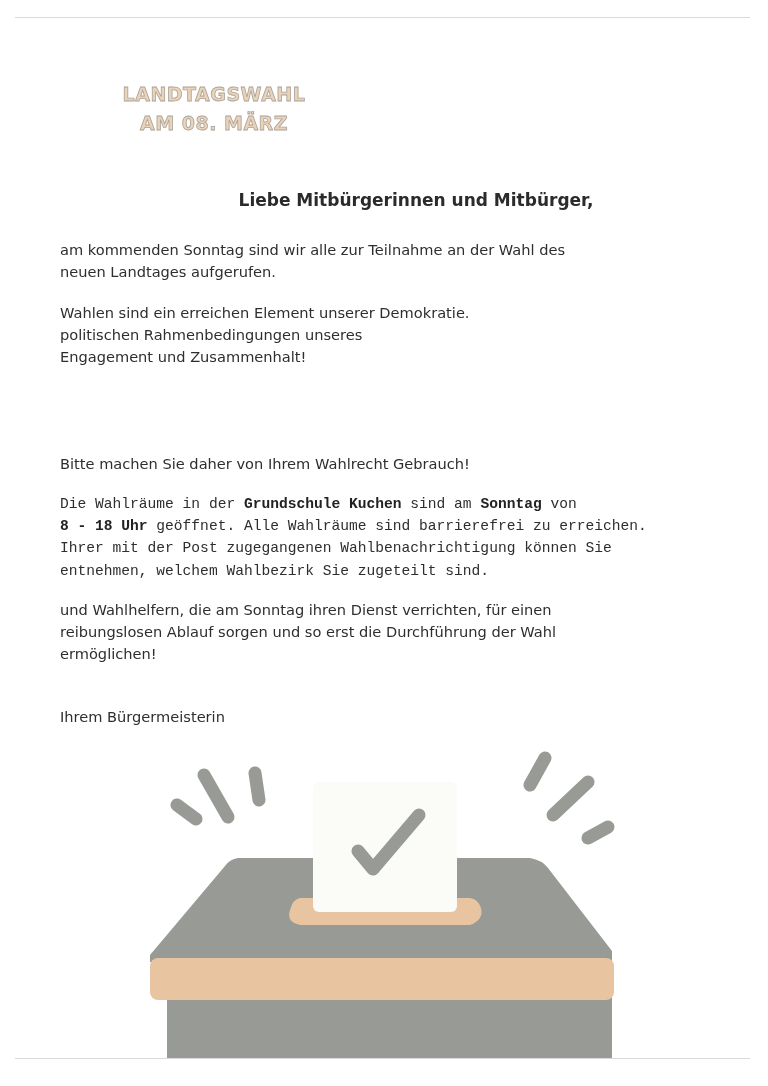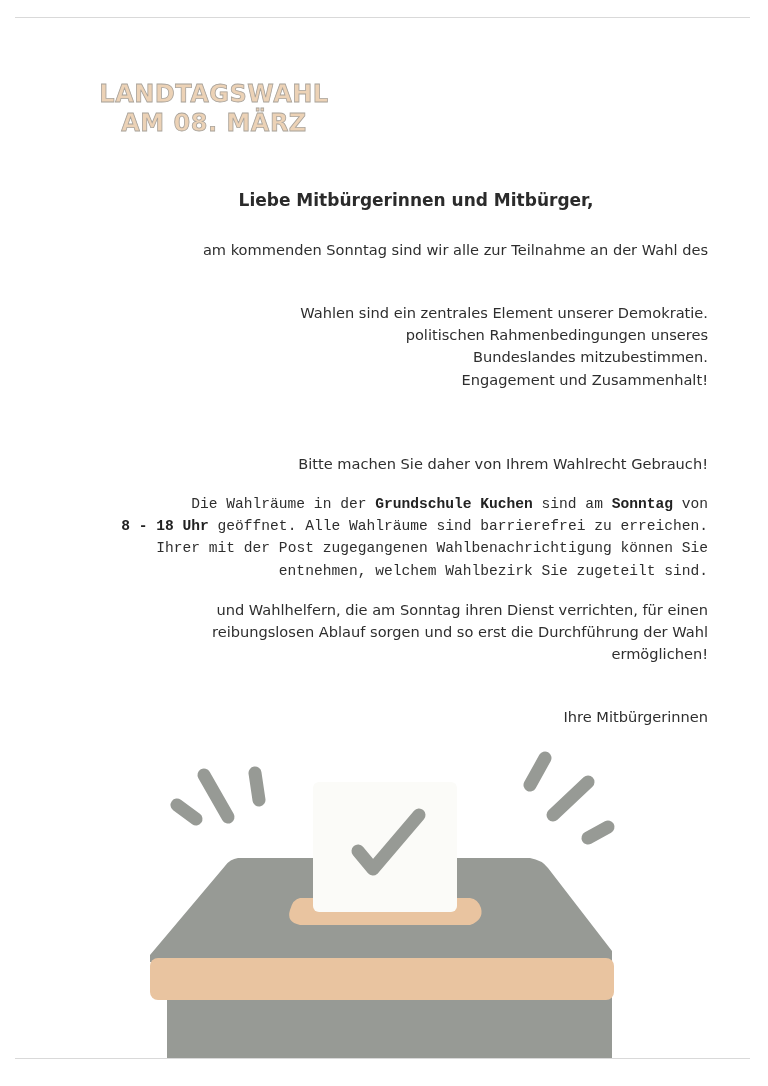--- a/index.html
+++ b/index.html
@@ -26,21 +26,21 @@
     .edge-bottom { top: 1058px; }
 
     .title-block {
       position: absolute;
       left: 94px;
       top: 80px;
       width: 240px;
       text-align: center;
       font-family: "DejaVu Sans", sans-serif;
       font-weight: bold;
-      font-size: 24px;
+      font-size: 19px;
       line-height: 29px;
       letter-spacing: 0.5px;
       color: #ecd2b6;
       -webkit-text-stroke: 0.8px #a9a39b;
     }
     .title-line { display: block; }
 
     .salutation {
       position: absolute;
       left: 0;
@@ -50,21 +50,21 @@
       font-weight: bold;
       font-size: 17px;
       color: #2b2b2b;
       margin-left: 32px;
     }
 
     .body-text {
       position: absolute;
       left: 60px;
       width: 648px;
-      text-align: right;
+      text-align: left;
       font-size: 14.6px;
       line-height: 22.2px;
       color: #2e2e2e;
     }
     .body-text .line { display: block; white-space: nowrap; }
     .p1 { top: 239px; }
     .p2 { top: 302px; }
     .p3 { top: 453px; }
     .p4 { top: 493px; font-family: Liberation Mono, monospace; }
     .p5 { top: 599px; }
@@ -86,26 +86,26 @@
 
 <div class="title-block">
   <span class="title-line">LANDTAGSWAHL</span>
   <span class="title-line">AM 08. MÄRZ</span>
 </div>
 
 <div class="salutation">Liebe Mitbürgerinnen und Mitbürger,</div>
 
 <div class="body-text p1">
   <span class="line">am kommenden Sonntag sind wir alle zur Teilnahme an der Wahl des</span>
+  <span class="line">neuen Landtages aufgerufen.</span>
 </div>
 
 <div class="body-text p2">
-  <span class="line">Wahlen sind ein zentrales Element unserer Demokratie.</span>
+  <span class="line">Wahlen sind ein erreichen Element unserer Demokratie.</span>
   <span class="line">politischen Rahmenbedingungen unseres</span>
-  <span class="line">Bundeslandes mitzubestimmen.</span>
   <span class="line">Engagement und Zusammenhalt!</span>
 </div>
 
 <div class="body-text p3">
   <span class="line">Bitte machen Sie daher von Ihrem Wahlrecht Gebrauch!</span>
 </div>
 
 <div class="body-text p4">
   <span class="line"><span>Die Wahlräume in der </span><b>Grundschule Kuchen</b><span> sind am </span><b>Sonntag</b><span> von</span></span>
   <span class="line"><b>8 - 18 Uhr</b><span> geöffnet. Alle Wahlräume sind barrierefrei zu erreichen.</span></span>
@@ -113,21 +113,21 @@
   <span class="line">entnehmen, welchem Wahlbezirk Sie zugeteilt sind.</span>
 </div>
 
 <div class="body-text p5">
   <span class="line">und Wahlhelfern, die am Sonntag ihren Dienst verrichten, für einen</span>
   <span class="line">reibungslosen Ablauf sorgen und so erst die Durchführung der Wahl</span>
   <span class="line">ermöglichen!</span>
 </div>
 
 <div class="body-text p6">
-  <span class="line">Ihre Mitbürgerinnen</span>
+  <span class="line">Ihrem Bürgermeisterin</span>
 </div>
 
 <div class="illustration">
   <svg width="768" height="320" viewBox="0 740 768 320" xmlns="http://www.w3.org/2000/svg">
 
     <g stroke="#979a95" stroke-width="13" stroke-linecap="round" fill="none">
       <line x1="177" y1="805" x2="196" y2="819"></line>
       <line x1="204" y1="775" x2="228" y2="817"></line>
       <line x1="255" y1="773" x2="259" y2="800"></line>
     </g>

